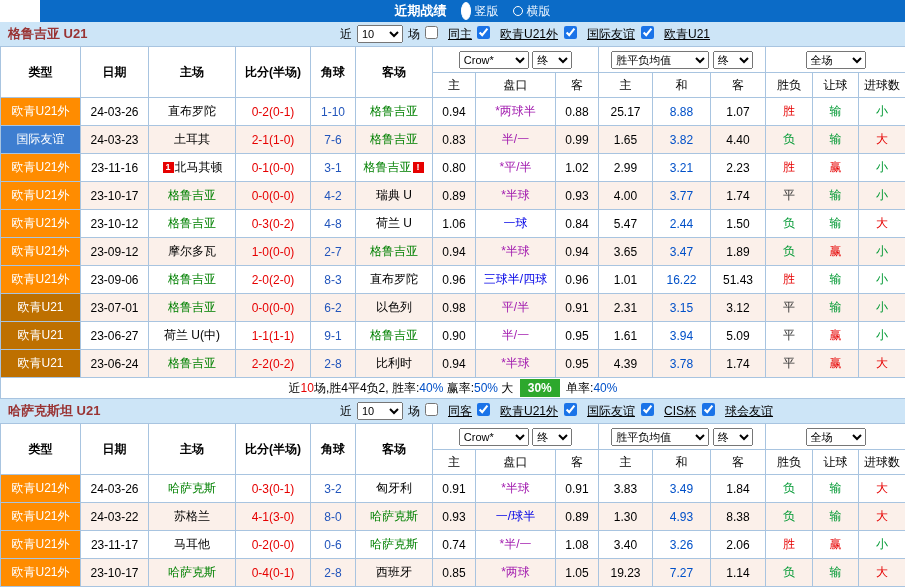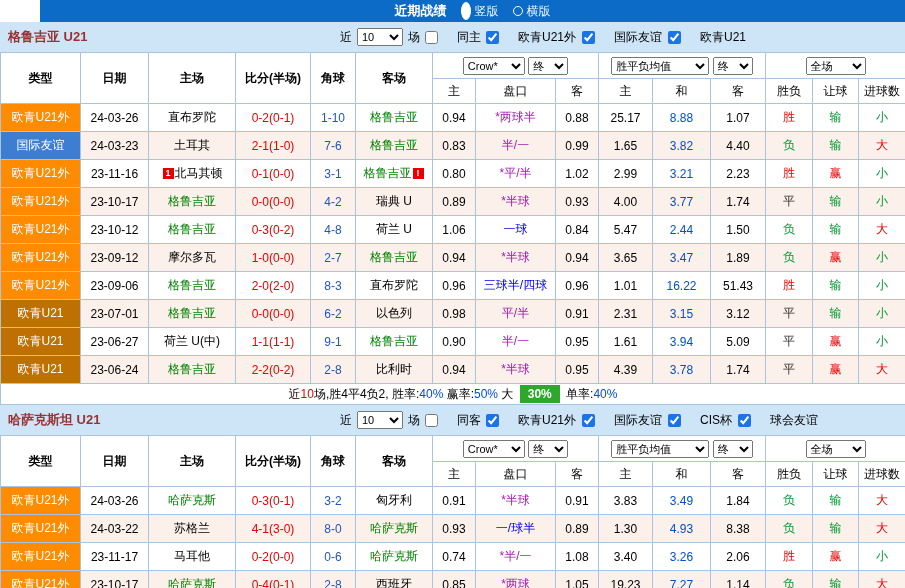--- a/index.html
+++ b/index.html
@@ -13,40 +13,40 @@
   .topbar {
     height: 22px; background: #0B6BC7;
     display: flex; align-items: center; justify-content: center; gap: 14px; margin-left: 40px;
   }
   .topbar .title { color: #fff; font-weight: bold; font-size: 13px; }
   .topbar .radio { display: inline-flex; align-items: center; gap: 4px; color: #EAF4FF; cursor: pointer; font-size: 12px; }
   .rdot { width: 10px; height: 10px; border-radius: 50%; border: 1px solid #fff; display: inline-block; background: transparent; }
   .rdot.sel { background: #fff; }
   
   .sec-head {
-    height: 30px; background: #CDE5F7;
+    height: 24px; background: #CDE5F7;
     display: flex; align-items: center;
   }
   .sec-title { color: #993333; font-weight: bold; font-size: 13px; margin-left: 8px; width: 332px; }
   .filter { display: flex; align-items: center; gap: 5px; }
   .filter select { font-size: 11px; height: 18px; }
-  .cb { display: inline-flex; align-items: center; gap: 19px; cursor: pointer; }
+  .cb { display: inline-flex; gap: 10px; cursor: pointer; text-decoration: underline; }
   .cb input { width: 13px; height: 13px; accent-color: #1a73e8; margin: 0; }
   .cb-list { display: inline-flex; align-items: center; gap: 6px; }
   
   table.grid { border-collapse: collapse; table-layout: fixed; width: 905px; }
   table.grid td {
     border: 1px solid #A8C4E0; text-align: center;
     overflow: hidden; white-space: nowrap; padding: 0 1px;
     font-size: 12px;
   }
   tr.h1 td { height: 26px; font-weight: bold; background: #fff; }
   tr.h2 td { height: 25px; background: #fff; }
   .sel { font-size: 11px; height: 18px; vertical-align: middle; }
-  .w62 { width: 62px; } .w40 { width: 40px; } .w96 { width: 98px; } .w58 { width: 60px; } .w44 { width: 46px; }
+  .w62 { width: 70px; } .w40 { width: 40px; } .w96 { width: 98px; } .w58 { width: 60px; } .w44 { width: 46px; }
   tbody.rows td { height: 28px; }
   tbody.rows tr:nth-child(even) td { background: #FBF0EA; }
   tbody.rows tr:nth-child(odd) td { background: #fff; }
   td.type { color: #fff; }
   td.type.ext { background: #FF8C00 !important; }
   td.type.friendly { background: #3E7ED0 !important; }
   td.type.u21 { background: #BE7000 !important; }
   td.team { color: #000; }
   td.team.green { color: #008000; }
   td.score { color: #E60000; }

